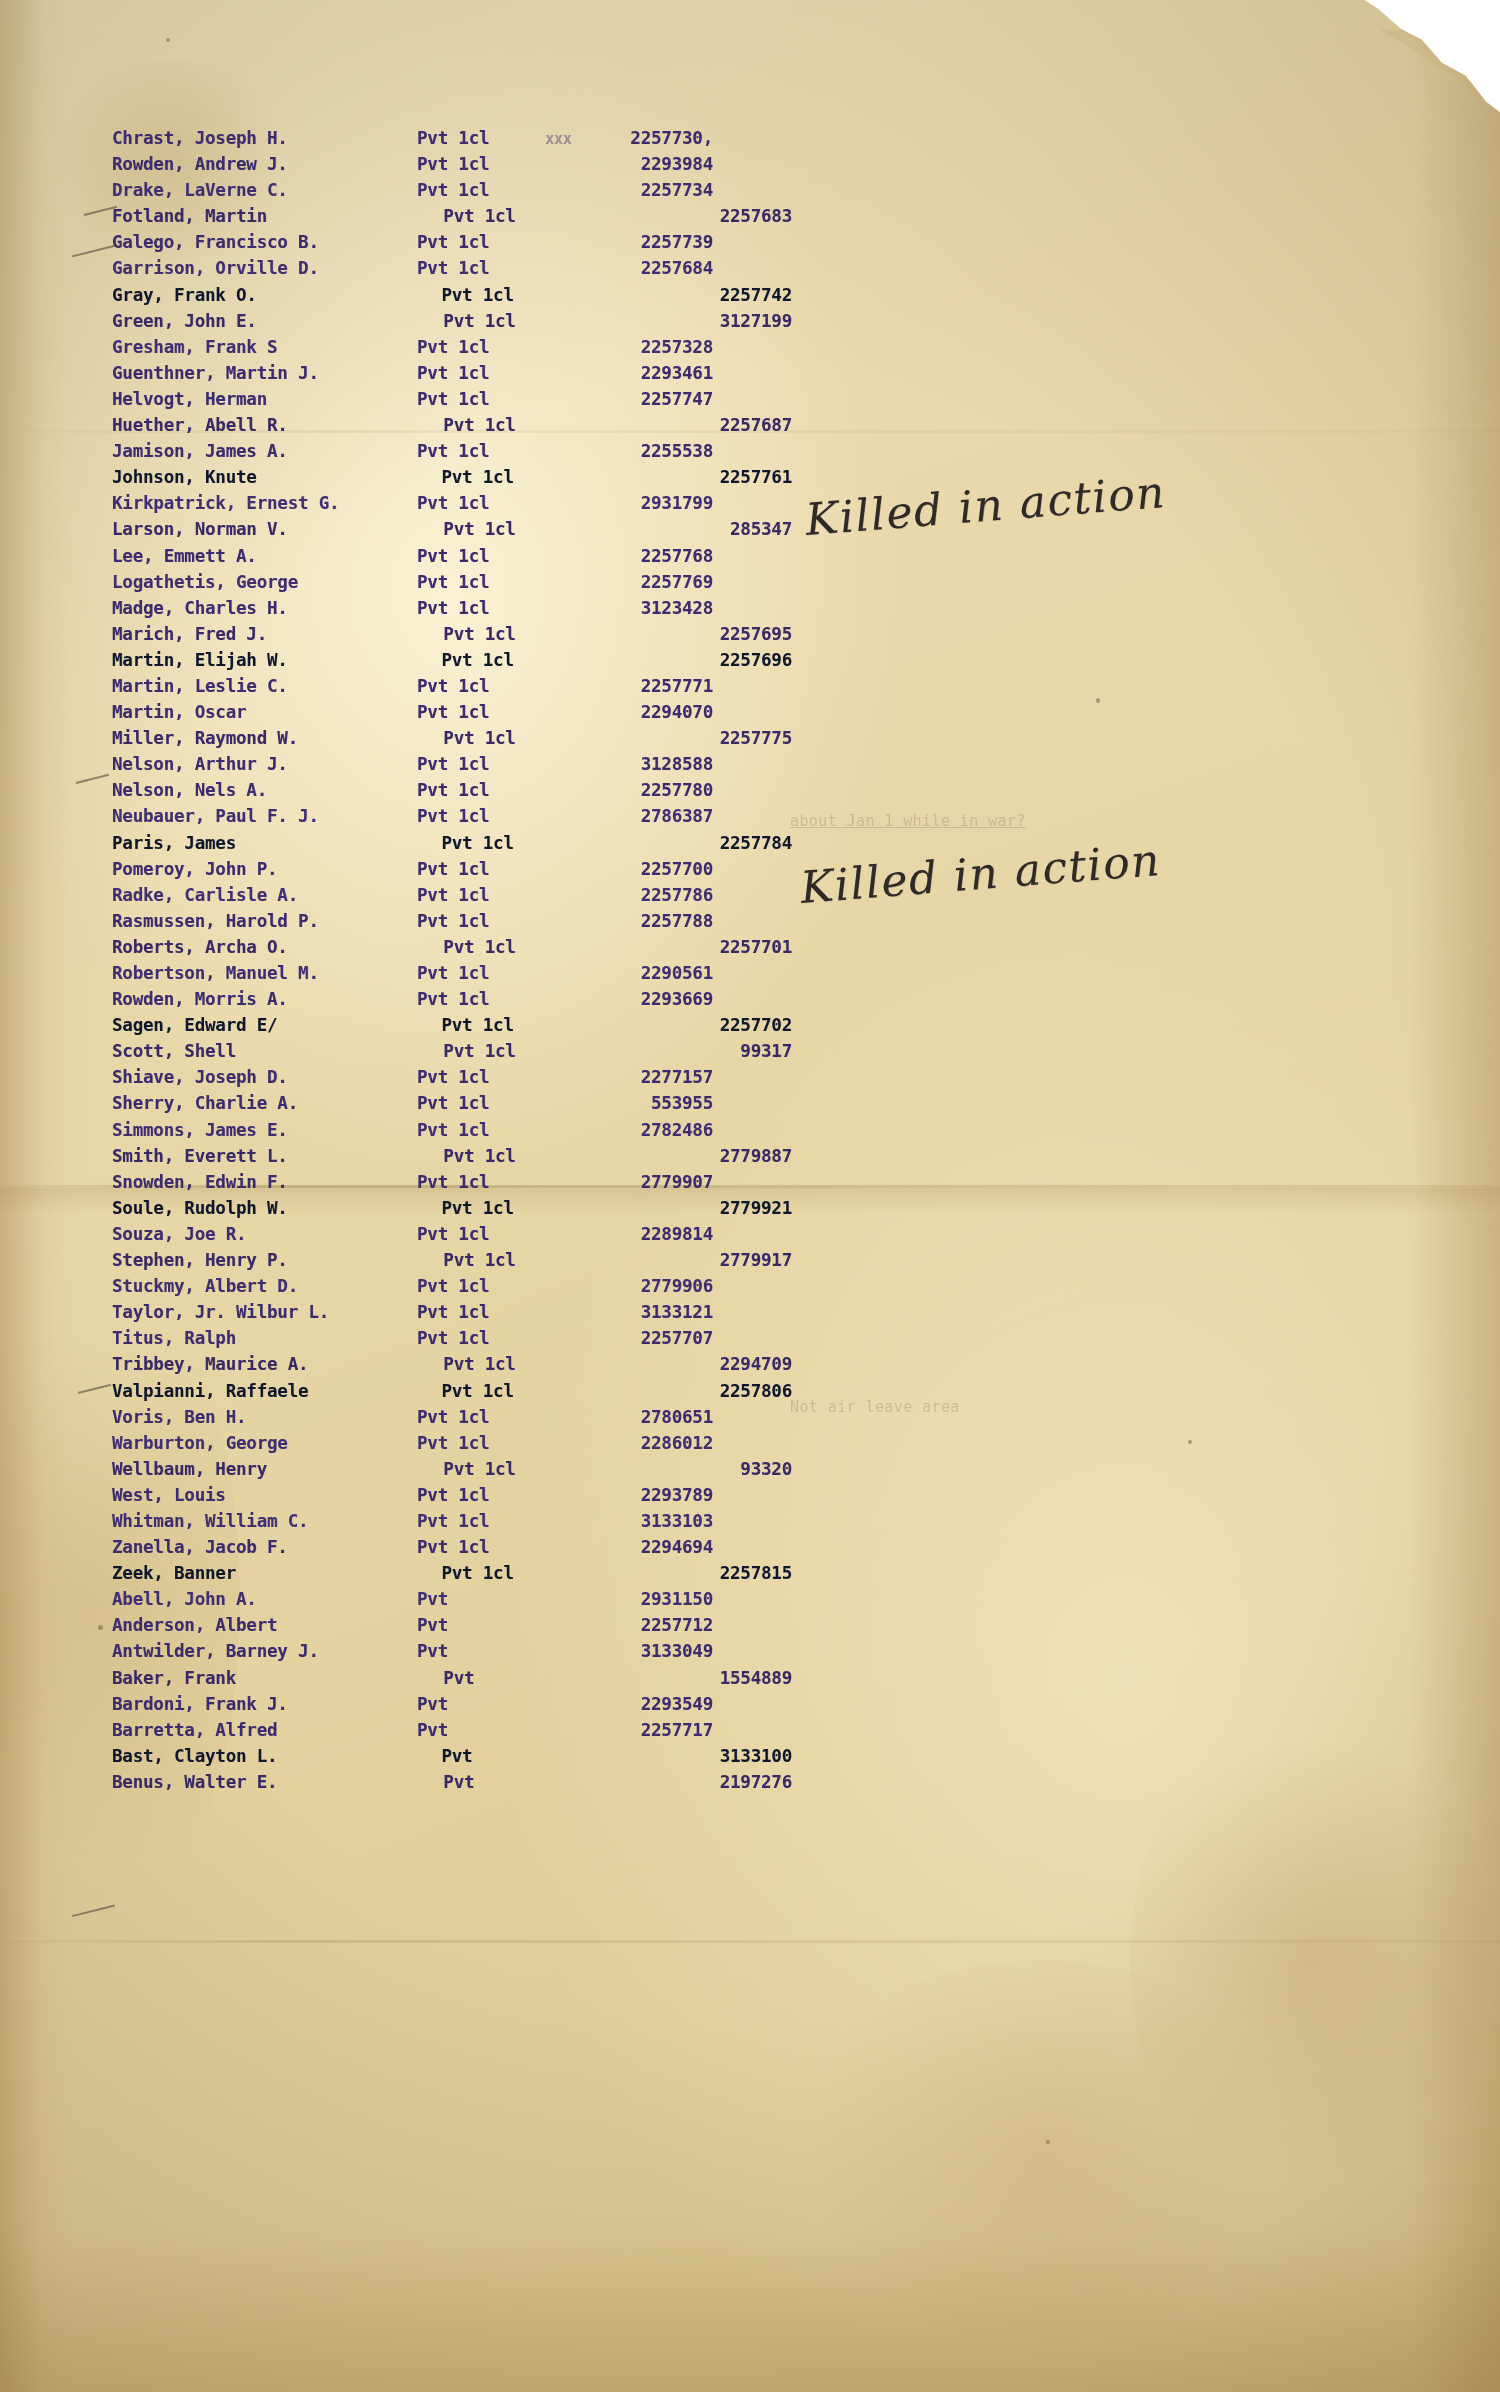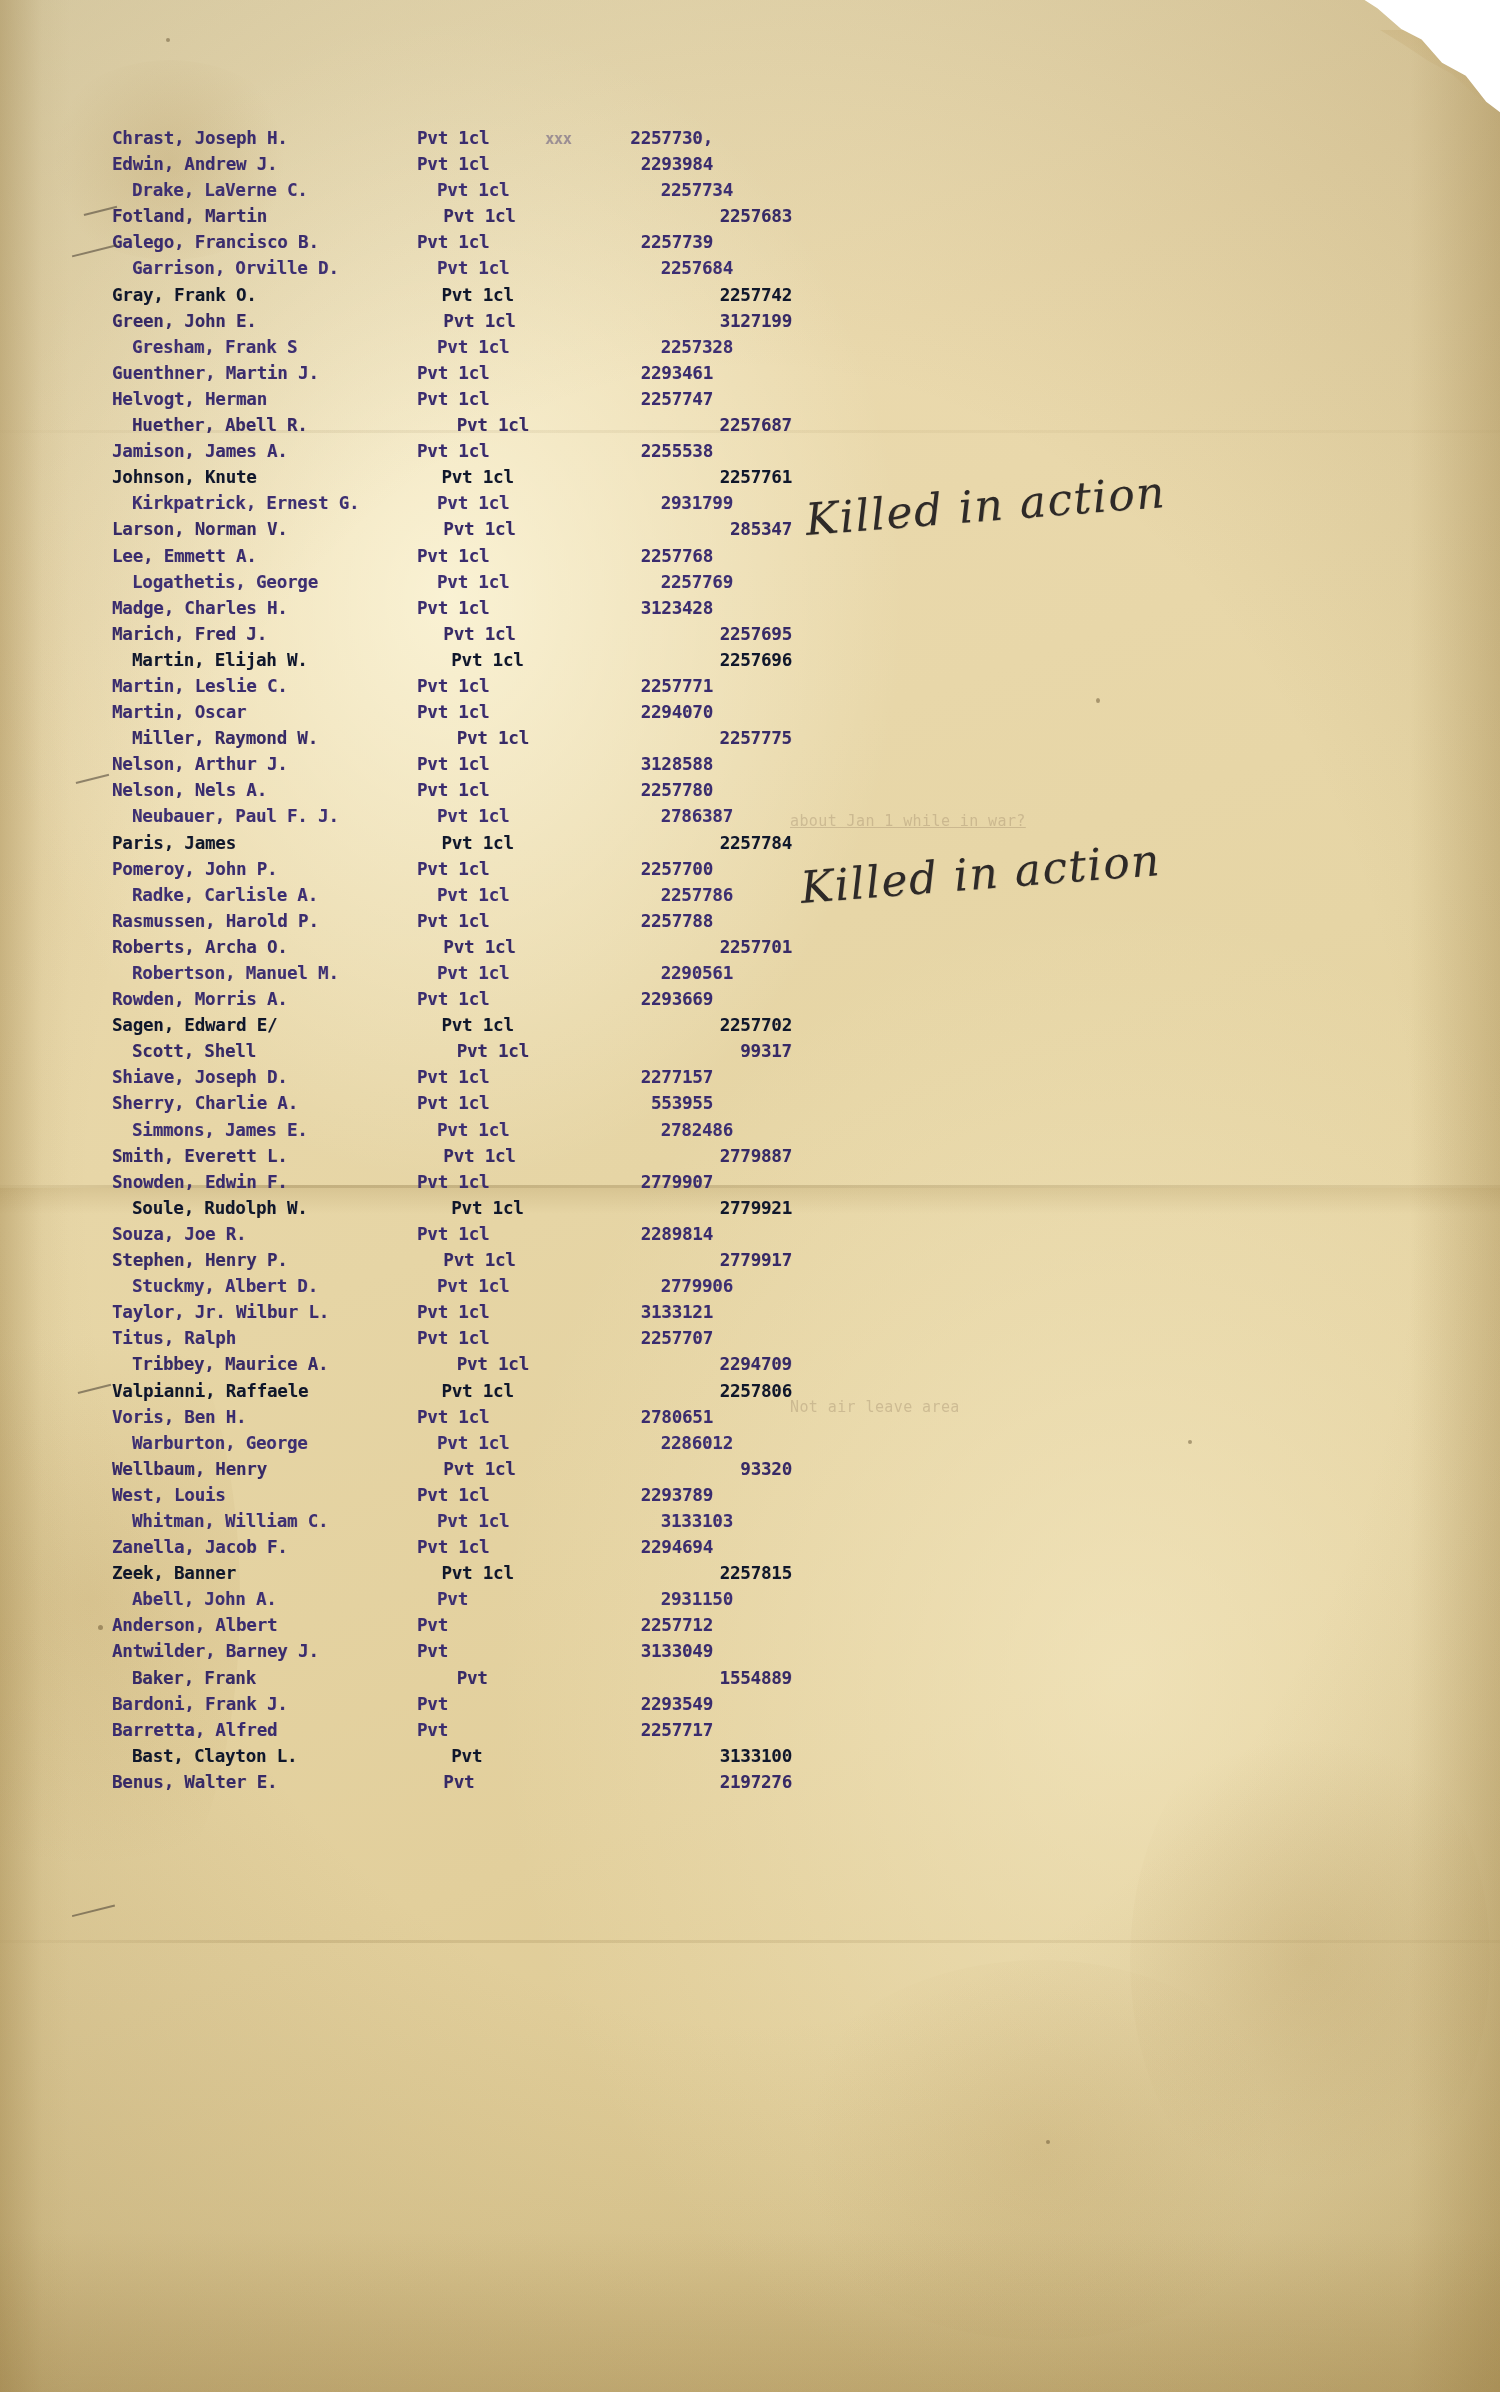--- a/index.html
+++ b/index.html
@@ -98,21 +98,21 @@
     letter-spacing: -0.2px;
     white-space: pre;
     text-shadow: 0.4px 0.3px 0 rgba(70,55,120,0.28);
   }
   .c-name { width: 305px; overflow: hidden; }
   .c-rank { width: 128px; }
   .c-serial { width: 130px; text-align: right; }
   .c-pre { width: 38px; color: rgba(90,80,120,0.30); font-size: 15px; }
 
   
-  .row:nth-child(3n)   { color: #3d2f72; margin-left: 20px; }
+  .row:nth-child(3n)   { color: #3d2f72; }
   .row:nth-child(4n)   { color: #372a66; justify-content: space-between; }
   .row:nth-child(7n)   { color: #0f172a; gap: 30px; }
 
   
   .hand {
     position: absolute;
     font-family: "DejaVu Serif", serif;
     font-style: italic;
     font-size: 44px;
     color: #2e2a28;
@@ -173,21 +173,21 @@
   <div class="speck" style="left:1096px; top:698px; width:4px; height:5px;"></div>
   <div class="speck" style="left:1188px; top:1440px; width:4px; height:4px;"></div>
   <div class="speck" style="left:98px; top:1625px; width:5px; height:5px;"></div>
   <div class="speck" style="left:1046px; top:2140px; width:4px; height:4px;"></div>
 
   <div class="ghost" style="left:790px; top:812px;text-decoration:underline;">about Jan 1 while in war?</div>
   <div class="ghost" style="left:790px; top:1398px;">Not air leave area</div>
 
   <div class="list" id="roster">
       <div class="row"><span class="c-name">Chrast, Joseph H.</span><span class="c-rank">Pvt 1cl</span><span class="c-pre">xxx</span><span class="c-serial">2257730,</span></div>
-      <div class="row"><span class="c-name">Edwin, Andrew J.</span><span class="c-rank">Pvt 1cl</span><span class="c-pre"></span><span class="c-serial">2293984</span></div>
+      <div class="row"><span class="c-name">Rowden, Andrew J.</span><span class="c-rank">Pvt 1cl</span><span class="c-pre"></span><span class="c-serial">2293984</span></div>
       <div class="row"><span class="c-name">Drake, LaVerne C.</span><span class="c-rank">Pvt 1cl</span><span class="c-pre"></span><span class="c-serial">2257734</span></div>
       <div class="row"><span class="c-name">Fotland, Martin</span><span class="c-rank">Pvt 1cl</span><span class="c-pre"></span><span class="c-serial">2257683</span></div>
       <div class="row"><span class="c-name">Galego, Francisco B.</span><span class="c-rank">Pvt 1cl</span><span class="c-pre"></span><span class="c-serial">2257739</span></div>
       <div class="row"><span class="c-name">Garrison, Orville D.</span><span class="c-rank">Pvt 1cl</span><span class="c-pre"></span><span class="c-serial">2257684</span></div>
       <div class="row"><span class="c-name">Gray, Frank O.</span><span class="c-rank">Pvt 1cl</span><span class="c-pre"></span><span class="c-serial">2257742</span></div>
       <div class="row"><span class="c-name">Green, John E.</span><span class="c-rank">Pvt 1cl</span><span class="c-pre"></span><span class="c-serial">3127199</span></div>
       <div class="row"><span class="c-name">Gresham, Frank S</span><span class="c-rank">Pvt 1cl</span><span class="c-pre"></span><span class="c-serial">2257328</span></div>
       <div class="row"><span class="c-name">Guenthner, Martin J.</span><span class="c-rank">Pvt 1cl</span><span class="c-pre"></span><span class="c-serial">2293461</span></div>
       <div class="row"><span class="c-name">Helvogt, Herman</span><span class="c-rank">Pvt 1cl</span><span class="c-pre"></span><span class="c-serial">2257747</span></div>
       <div class="row"><span class="c-name">Huether, Abell R.</span><span class="c-rank">Pvt 1cl</span><span class="c-pre"></span><span class="c-serial">2257687</span></div>

